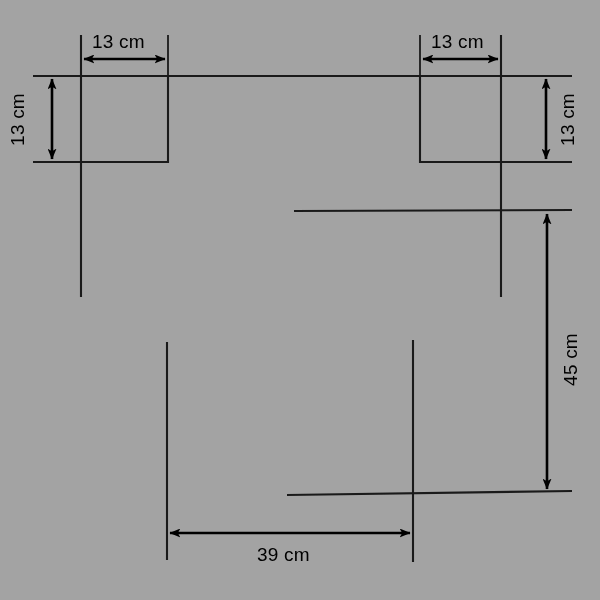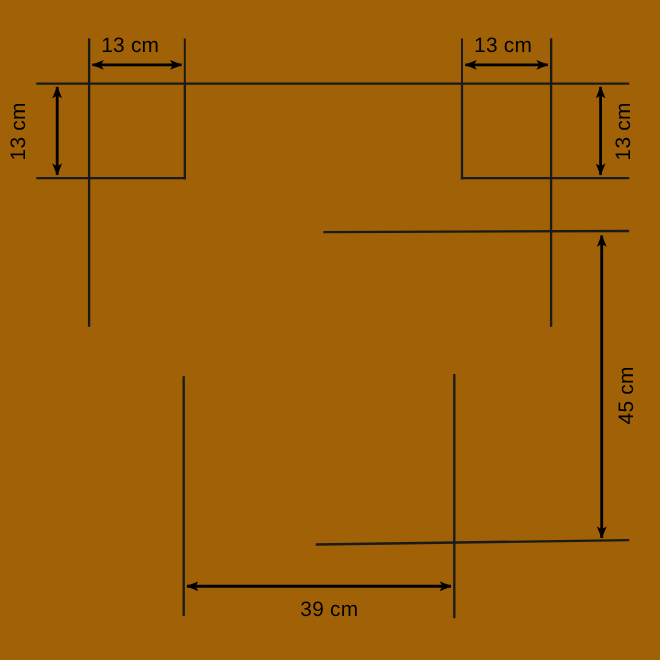--- a/index.html
+++ b/index.html
@@ -7,21 +7,21 @@
     padding: 0;
     background: #ffffff;
   }
   body {
     font-family: "Liberation Sans", sans-serif;
   }
   #drawing-root {
     position: relative;
     width: 600px;
     height: 600px;
-    background: #a16207;
+    background: #a3a3a3;
     overflow: hidden;
   }
   #drawing-svg {
     position: absolute;
     top: 0;
     left: 0;
     width: 600px;
     height: 600px;
     display: block;
   }
@@ -111,15 +111,15 @@
   <div class="dim-label" style="left:92px; top:32px;">13 cm</div>
 
   <div class="dim-label rot-left" style="left:-9px; top:110px;">13 cm</div>
 
   <div class="dim-label" style="left:431px; top:32px;">13 cm</div>
 
   <div class="dim-label rot-left" style="left:541px; top:110px;">13 cm</div>
 
   <div class="dim-label rot-left" style="left:544px; top:350px;">45 cm</div>
 
-  <div class="dim-label" style="left:273px; top:545px;">39 cm</div>
+  <div class="dim-label" style="left:257px; top:545px;">39 cm</div>
 
 </div>
 
 </body></html>

